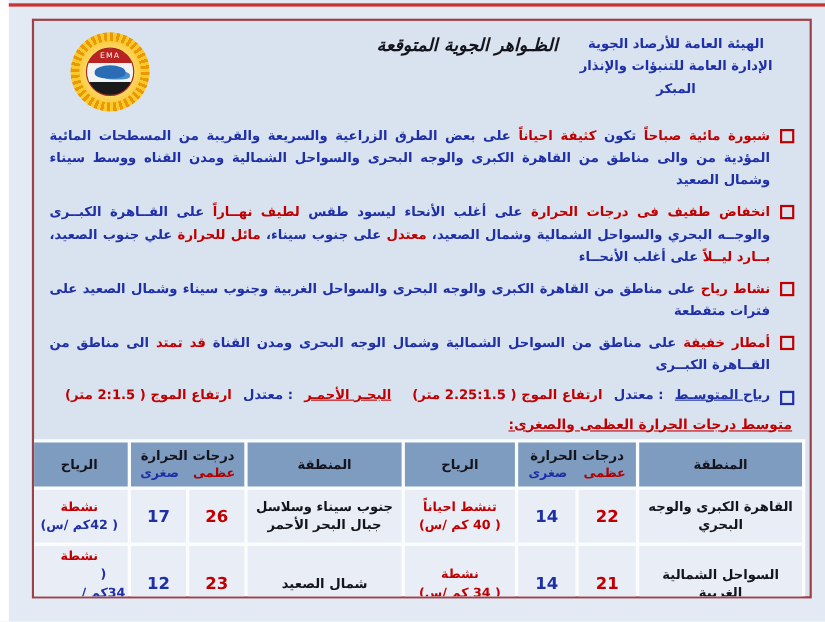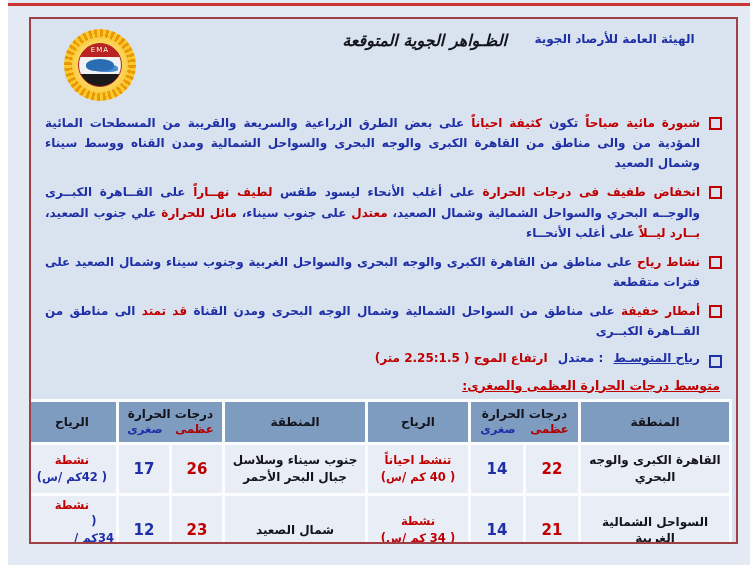--- a/index.html
+++ b/index.html
@@ -56,20 +56,21 @@
 <body>
 
 <div class="page">
   <div class="top-line"></div>
 
   <div class="main-box">
 
     <div class="hdr">
       <div class="org">
         <div>الهيئة العامة للأرصاد الجوية</div>
+        <div>الإدارة العامة للتنبؤات والإنذار المبكر</div>
       </div>
       <div class="hdr-center">
         <div class="title">الظـواهر الجوية المتوقعة</div>
       </div>
       <div class="logo-wrap">
         <div class="logo">
           <div class="logo-mid">
             <div class="logo-core">
               <div class="logo-ema">EMA</div>
               <div class="logo-cloud"></div>
@@ -97,20 +98,25 @@
         <div class="btxt"><span style="color: rgb(192, 0, 0);">أمطار خفيفة </span><span style="color: rgb(31, 47, 166);">على مناطق من السواحل الشمالية وشمال الوجه البحرى ومدن القناة </span><span style="color: rgb(192, 0, 0);">قد تمتد </span><span style="color: rgb(31, 47, 166);">الى مناطق من القــاهرة الكبــرى</span></div>
       </div>
 
       <div class="bullet">
         <span class="sq sq-blue"></span>
         <div class="sea-line">
           <span class="sea-group">
             <span class="t-blue u">رياح المتوسـط</span>
             <span class="t-blue st">: معتدل</span>
             <span class="t-red">ارتفاع الموج ( 2.25:1.5 متر)</span>
+          </span>
+          <span class="sea-group">
+            <span class="t-red u">البحـر الأحمـر</span>
+            <span class="t-blue st">: معتدل</span>
+            <span class="t-red">ارتفاع الموج ( 2:1.5 متر)</span>
           </span>
         </div>
       </div>
     </div>
 
     <div class="sec-title">متوسط درجات الحرارة العظمى والصغرى:</div>
 
     <table>
       <colgroup>
         <col style="width:148px">

